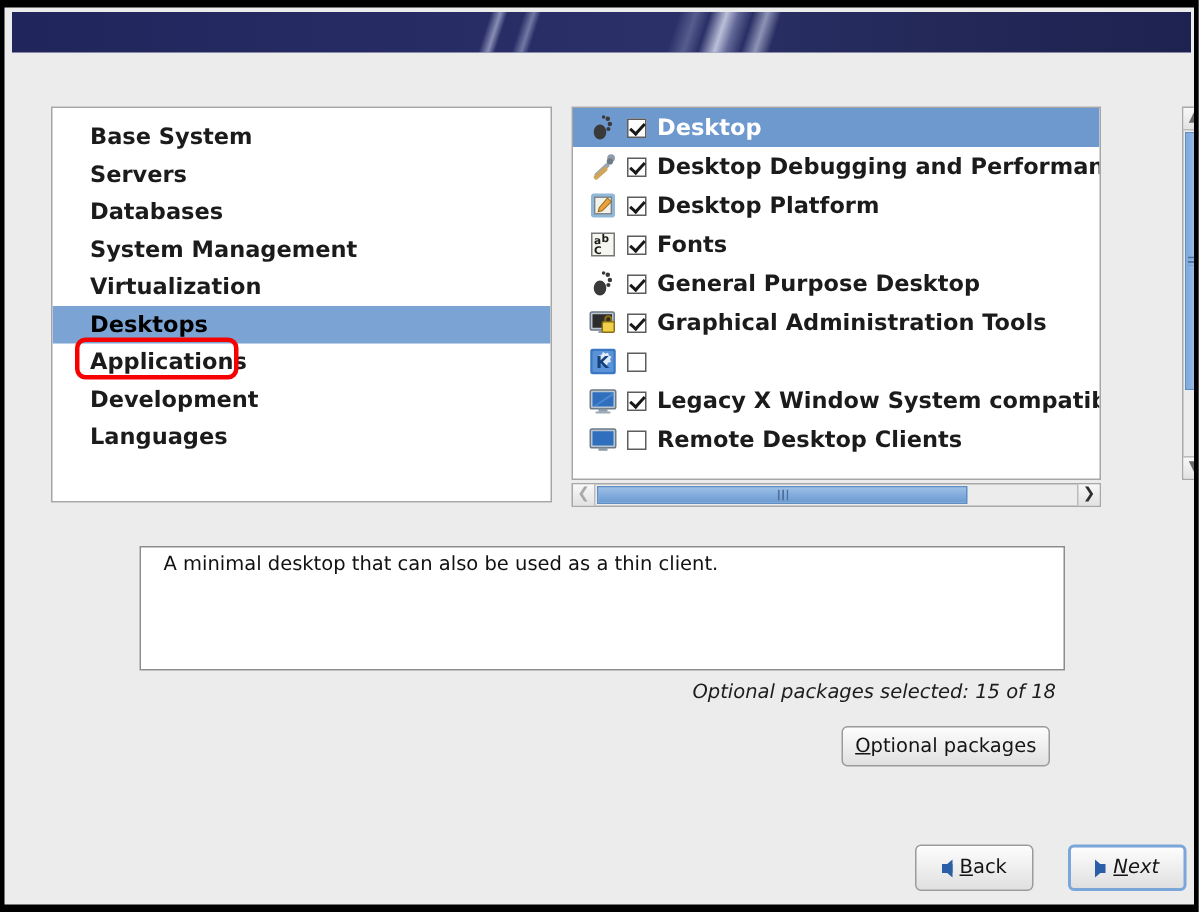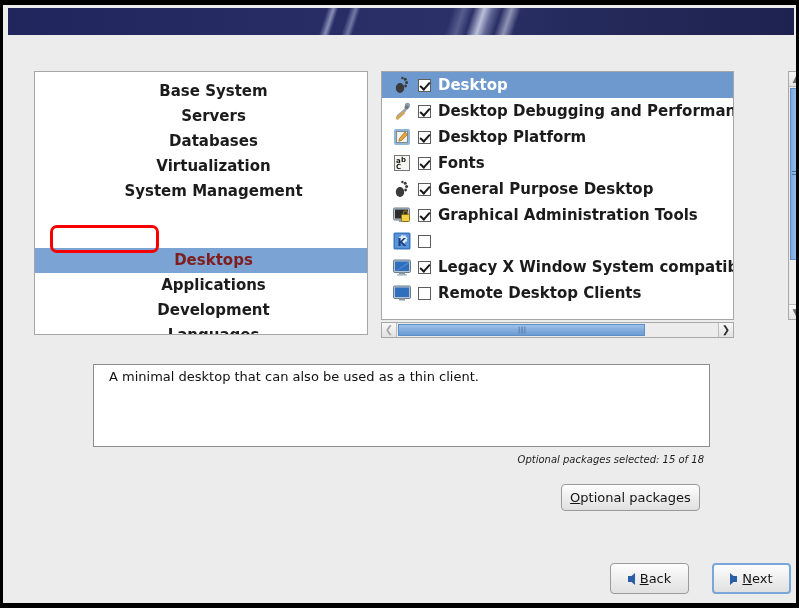--- a/index.html
+++ b/index.html
@@ -58,26 +58,24 @@
     padding-top: 7px;
   }
   .cat-row {
     height: 25px;
     line-height: 25px;
     font-size: 15px;
     font-weight: bold;
     color: #1b1b1b;
     padding-left: 25px;
     white-space: nowrap;
-    text-align: center;
   }
   .cat-row.selected {
     background: #7ba3d4;
-    color: #7f1d1d;
-    margin-top: 44px;
+    color: #000000;
   }
 
   
   #annot-desktops {
     position: absolute;
     left: 47px; top: 220px;
     width: 109px; height: 28px;
     border: 3px solid #f70000;
     border-radius: 7px;
     box-sizing: border-box;
@@ -230,21 +228,21 @@
     font-family: "DejaVu Sans", sans-serif;
     font-size: 13px;
     color: #111;
     line-height: 16px;
   }
 
   
   #opt-count {
     position: absolute;
     right: 92px; top: 449px;
-    font-size: 10px;
+    font-size: 13px;
     font-style: italic;
     color: #1d1d1d;
   }
   .btn {
     position: absolute;
     background: linear-gradient(#fdfdfd, #ededed 55%, #e0e0e0);
     border: 1px solid #9b9b9b;
     border-radius: 4px;
     box-sizing: border-box;
     font-family: "DejaVu Sans", sans-serif;
@@ -263,20 +261,21 @@
 
   
   #btn-back {
     left: 607px; top: 558px;
     width: 79px; height: 31px; justify-content: center;
   }
   #btn-next {
     left: 709px; top: 558px;
     width: 79px; height: 31px;
     border: 2px solid #7ba6d9;
+    font-style: italic;
   }
   .nav-inner { display: flex; align-items: center; gap: 5px; }
   .tri-left {
     width: 0; height: 0;
     border-top: 6px solid transparent;
     border-bottom: 6px solid transparent;
     border-right: 7px solid #2a5fa8;
     position: relative;
   }
   .tri-left::after {
@@ -308,22 +307,22 @@
 <body>
 
 <div id="screen">
 
   <div id="banner"></div>
 
   <div class="listbox" id="cat-list">
     <div class="cat-row"><span>Base System</span></div>
     <div class="cat-row"><span>Servers</span></div>
     <div class="cat-row"><span>Databases</span></div>
+    <div class="cat-row"><span>System Management</span></div>
     <div class="cat-row"><span>Virtualization</span></div>
-    <div class="cat-row"><span>System Management</span></div>
     <div class="cat-row selected"><span>Desktops</span></div>
     <div class="cat-row"><span>Applications</span></div>
     <div class="cat-row"><span>Development</span></div>
     <div class="cat-row"><span>Languages</span></div>
   </div>
 
   <div id="annot-desktops"></div>
 
   <div id="pkg-wrap">
 

